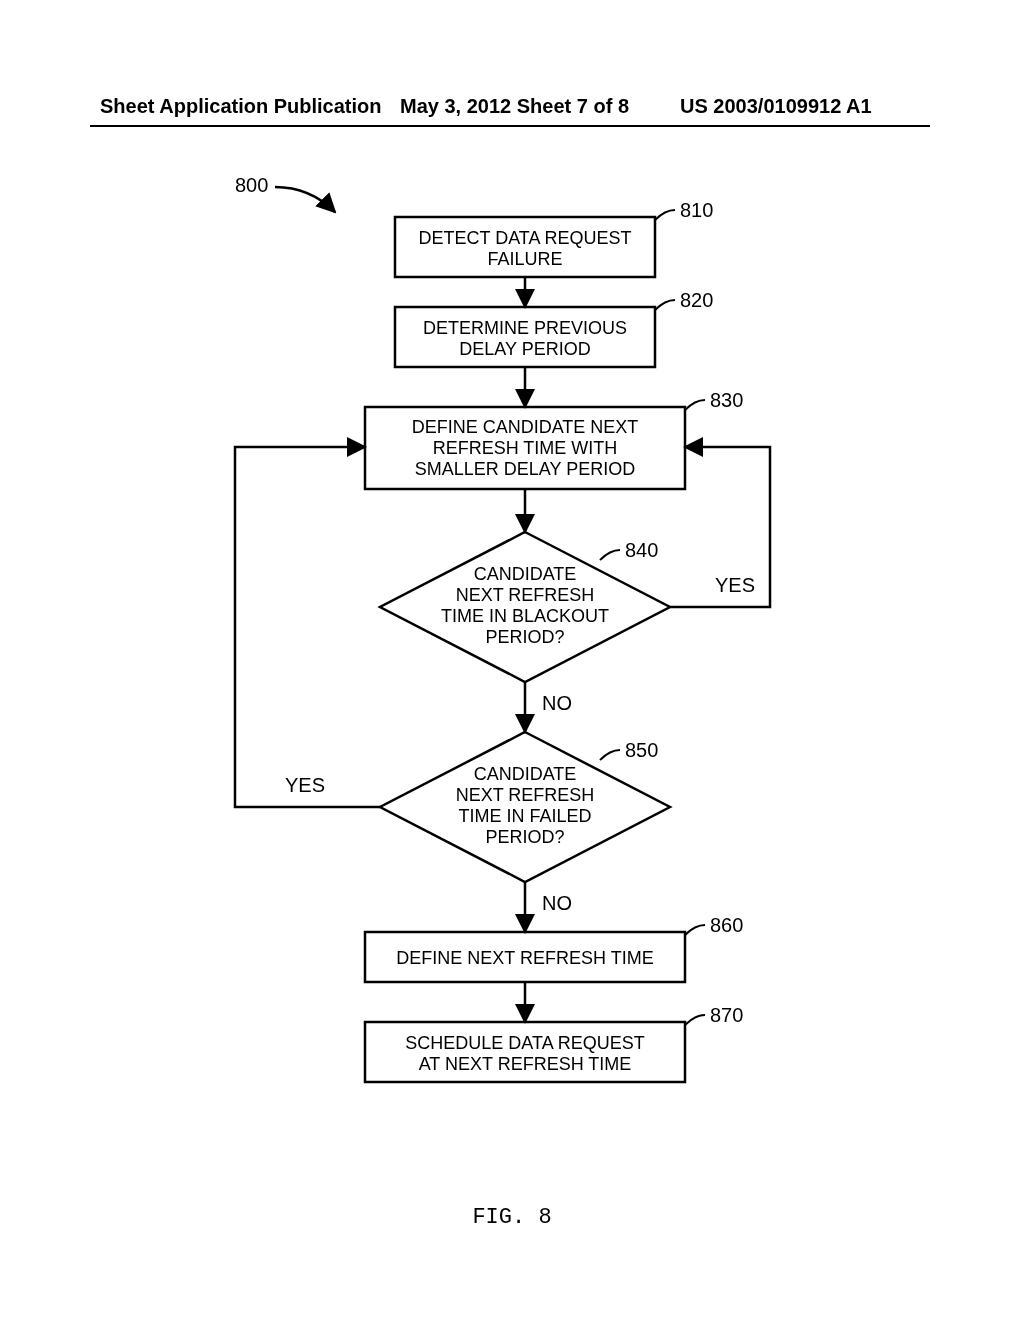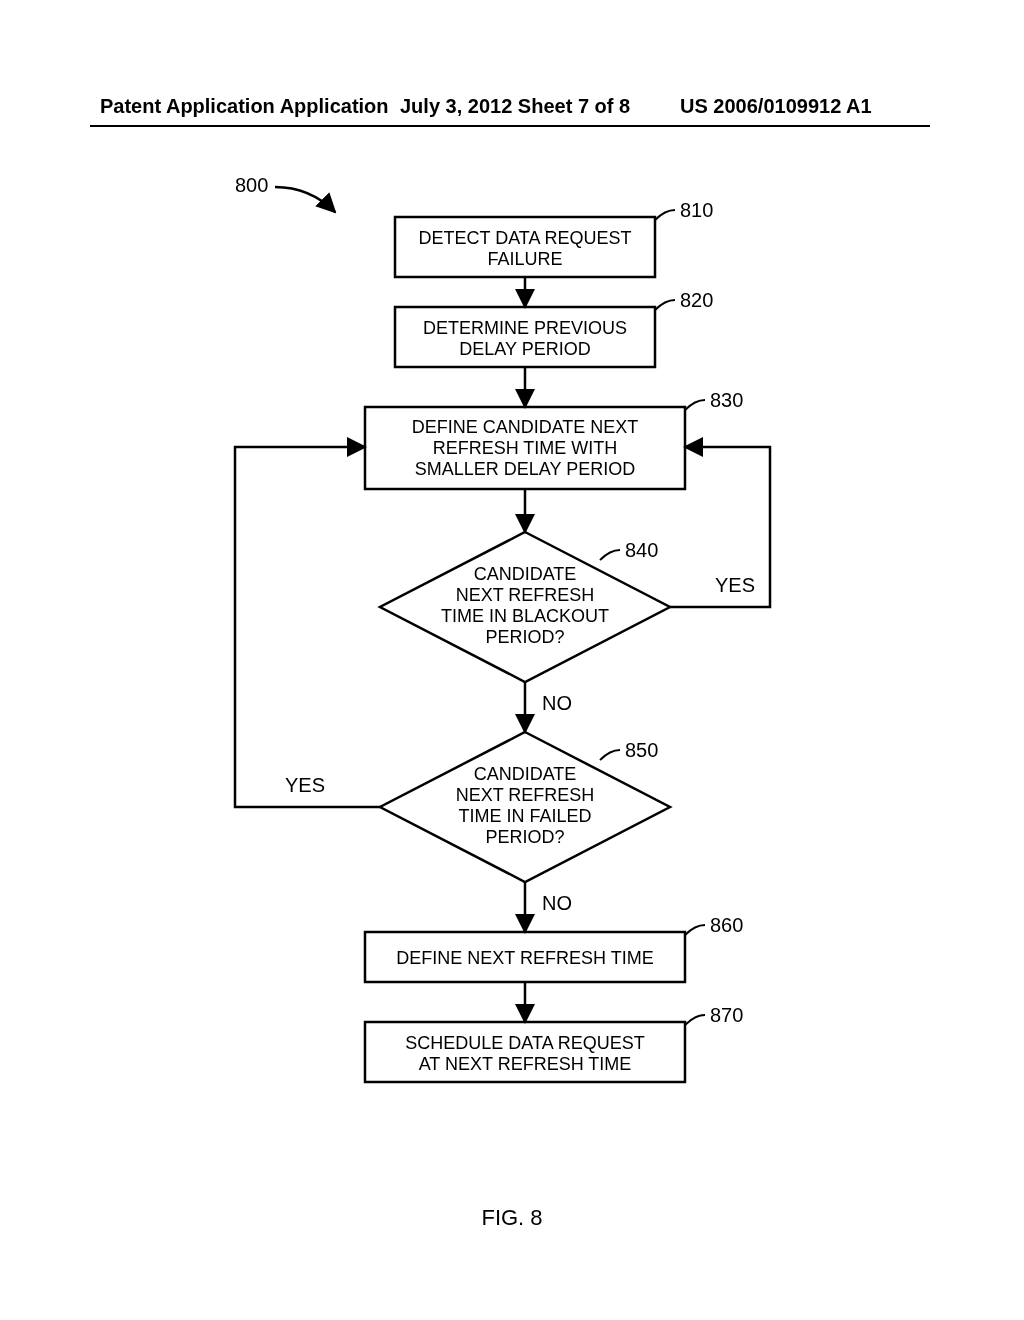--- a/index.html
+++ b/index.html
@@ -53,30 +53,30 @@
     font-size: 20px;
     fill: #000;
   }
   .figcap {
     position: absolute;
     top: 1205px;
     left: 0;
     width: 1024px;
     text-align: center;
     font-size: 22px;
-    font-family: Liberation Sans, sans-serif;
+    font-family: Liberation Mono, monospace;
   }
 </style>
 </head>
 <body>
 
 <div class="header">
-  <span class="left">Patent Application Application</span>
-  <span class="center">July 3, 2012  Sheet 7 of 8</span>
-  <span class="right">US 2006/0109912 A1</span>
+  <span class="left">Sheet Application Publication</span>
+  <span class="center">May 3, 2012  Sheet 7 of 8</span>
+  <span class="right">US 2003/0109912 A1</span>
 </div>
 <div class="hr-line"></div>
 
 <div class="svgwrap">
 <svg width="700" height="980" viewBox="0 0 700 980" xmlns="http://www.w3.org/2000/svg">
   <defs>
     <marker id="arrow" viewBox="0 0 10 10" refX="9" refY="5" markerWidth="8" markerHeight="8" orient="auto-start-reverse">
       <path d="M 0 0 L 10 5 L 0 10 z" fill="#000"></path>
     </marker>
   </defs>

